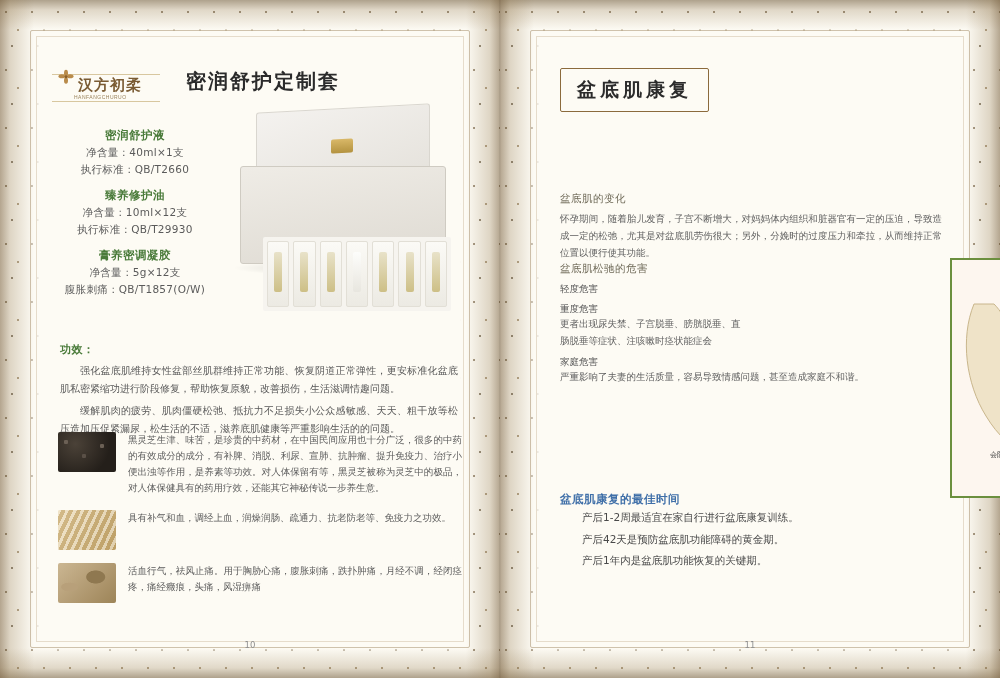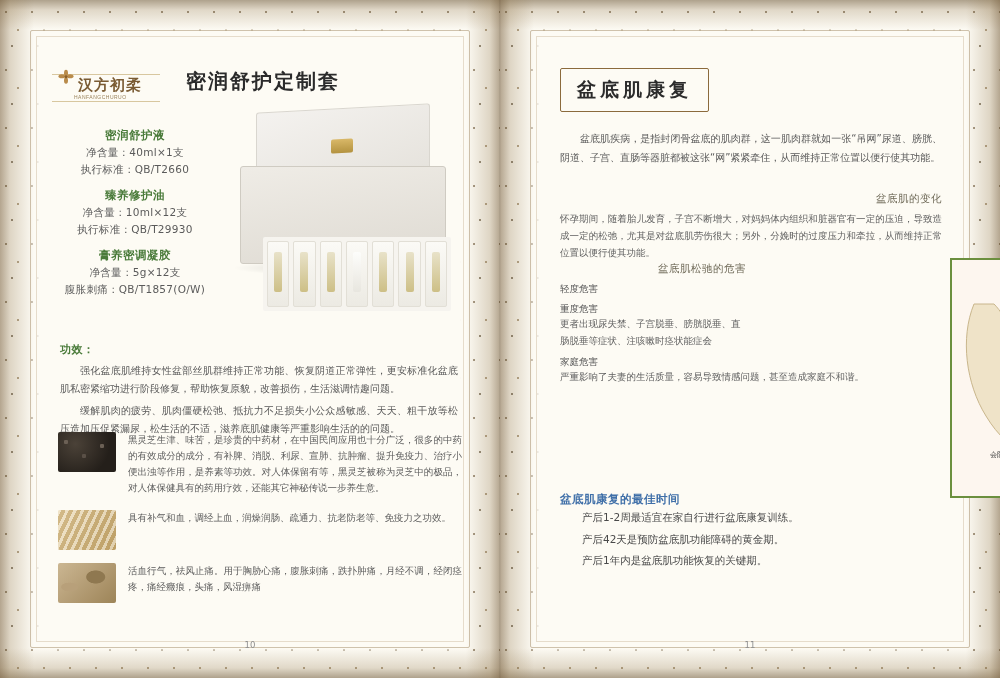--- a/index.html
+++ b/index.html
@@ -78,21 +78,21 @@
   .t3{background:linear-gradient(135deg,#cbb692,#9d8458);}
   .t3:after{content:"";position:absolute;inset:0;background-image:radial-gradient(ellipse at 20% 60%, #b8a07a 8px, transparent 9px),radial-gradient(ellipse at 65% 35%, #8f7850 9px, transparent 10px);}
 
   
   .r-title-box{position:absolute;left:60px;top:68px;padding:8px 16px;border:1.5px solid #8b6a3c;border-radius:2px;}
   .r-title-box span{font-size:19px;font-weight:bold;color:#2b2b2b;letter-spacing:4px;font-family:"DejaVu Sans",sans-serif;}
 
   .r-intro{position:absolute;left:60px;top:130px;width:382px;font-size:10px;color:#585858;line-height:1.85;text-indent:20px;text-align:justify;font-family:"DejaVu Sans",sans-serif;}
 
   .sec{position:absolute;font-family:"DejaVu Sans",sans-serif;}
-  .sec-h{font-size:10.5px;color:#6f6a58;letter-spacing:.5px;text-align:right;}
+  .sec-h{font-size:10.5px;color:#6f6a58;letter-spacing:.5px;}
   .sec-p{font-size:9.5px;color:#5f5f5f;line-height:1.8;margin-top:4px;text-align:justify;}
   .sub-h{font-size:9.5px;color:#555;margin-top:7px;}
   .sub-p{font-size:9.5px;color:#616161;line-height:1.75;}
 
   .anat{position:absolute;left:450px;top:258px;width:250px;height:240px;}
   .anat-frame{position:absolute;inset:0;border:2px solid #6b8f3e;background:#fdf6ef;}
   .anat-title{position:absolute;left:0;right:0;top:6px;text-align:center;font-size:11px;font-weight:bold;color:#2f2f2f;letter-spacing:1px;font-family:"DejaVu Sans",sans-serif;}
   .lbl{position:absolute;font-size:7px;color:#3b3b3b;font-family:"DejaVu Sans",sans-serif;white-space:nowrap;}
 
   .best{position:absolute;left:60px;top:492px;width:400px;font-family:"DejaVu Sans",sans-serif;}
@@ -210,21 +210,20 @@
   <div class="page right">
     <div class="border-art"></div>
     <div class="border-speck"></div>
     <div class="inner-rule"></div>
     <div class="inner-rule2"></div>
 
     <div class="r-title-box">
       <span>盆底肌康复</span>
     </div>
 
-    <div class="r-intro">盆底肌疾病，是指封闭骨盆底的肌肉群，这一肌肉群就如一张“吊网”尿道、膀胱、阴道、子宫、直肠等器脏都被这张“网”紧紧牵住，从而维持正常位置以便行使其功能。</div>
 
     <div class="sec" style="left:60px;top:192px;width:382px;">
       <div class="sec-h">盆底肌的变化</div>
       <div class="sec-p">怀孕期间，随着胎儿发育，子宫不断增大，对妈妈体内组织和脏器官有一定的压迫，导致造成一定的松弛，尤其是对盆底肌劳伤很大；另外，分娩时的过度压力和牵拉，从而维持正常位置以便行使其功能。</div>
     </div>
 
     <div class="sec" style="left:60px;top:262px;width:186px;">
       <div class="sec-h">盆底肌松驰的危害</div>
 
       <div class="sub-h">轻度危害</div>

